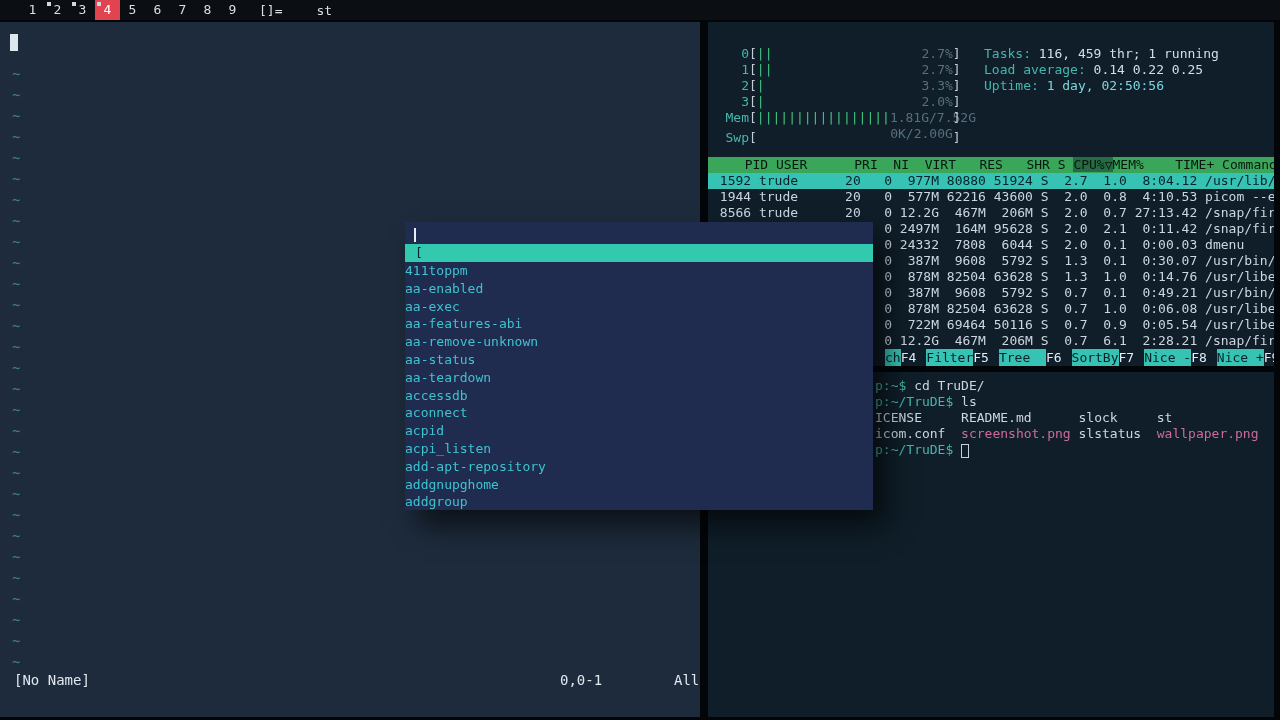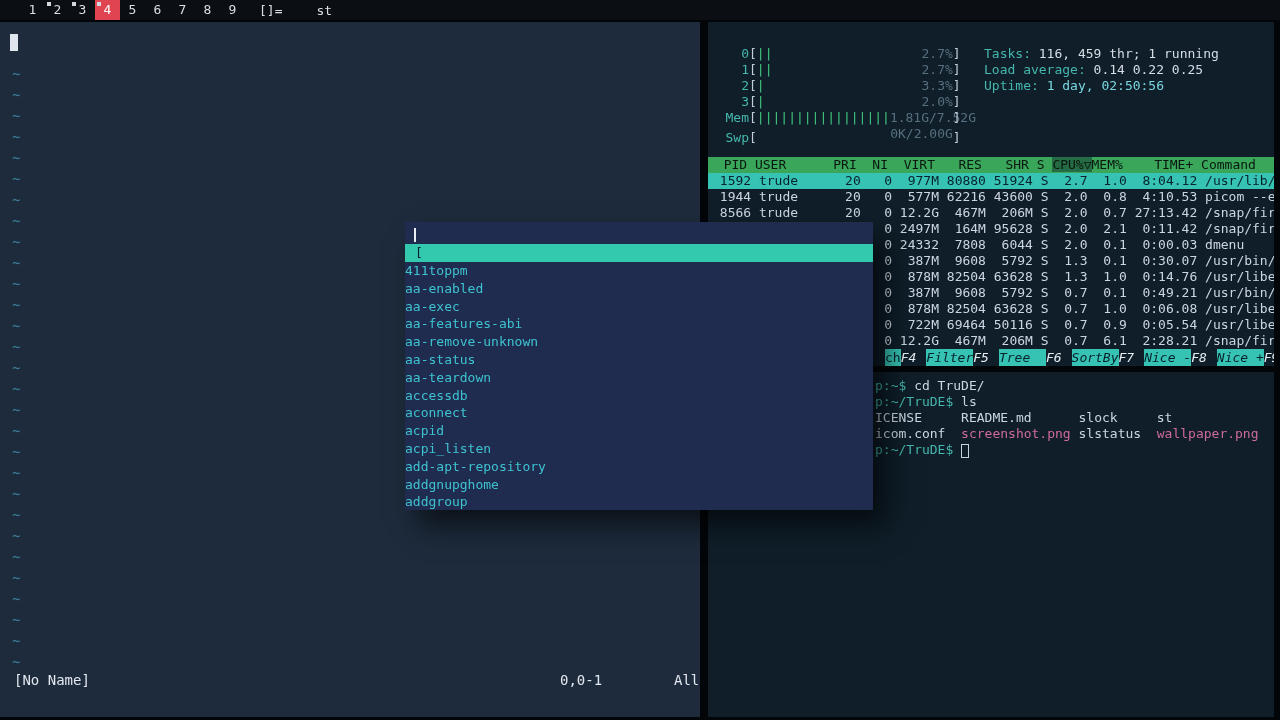--- a/index.html
+++ b/index.html
@@ -48,28 +48,28 @@
   .mbracket { color:#c2ccd6; }
   .mbody { display:inline-flex; justify-content:space-between; width:196px; white-space:pre; }
   .mbars { color:#41c57e; }
   .mval { color:#56707f; }
   #htop-stats { position:absolute; left:276px; top:24px; line-height:16px; white-space:pre; }
   .statline { height:16px; }
   .cyan { color:#45b8ae; }
   .fg { color:#d5dde5; }
   .bcyan { color:#79d7e0; }
   #htop-header { position:absolute; left:0; top:135px; height:23px; width:100%;
-                 background:#3aa65a; color:#0a1710; white-space:pre; line-height:16px; padding-left:0; }
+                 background:#3aa65a; color:#0a1710; white-space:pre; line-height:16px; padding-left:21px; }
   .hh { white-space:pre; }
   .hh-sort { background:#256b43; color:#0a1710; }
   #htop-rows { position:absolute; left:0; top:151px; width:100%; line-height:16px; }
   .hrow { white-space:pre; color:#ccd6e0; padding-left:4px; height:16px; }
   .hrow.sel { background:#37c3b4; color:#07222b; }
   #htop-fkeys { position:absolute; left:167px; top:327px; height:17px; line-height:17px; display:flex; white-space:pre; }
-  .fseg { display:flex;font-style:italic; }
+  .fseg { display:flex; }
   .fkey { color:#e6ecf2; }
   .flabel { background:#37c3b4; color:#07222b;margin-left:10px; }
 
   
   #term { left:708px; top:372px; width:566px; height:345px; background:#0f1e29; overflow:hidden; }
   #terminal-lines { position:absolute; left:167px; top:6px; font-size:13px; line-height:16px; }
   .tline { white-space:pre; height:16px; }
   .seg-fg { color:#ccd6e0; }
   .seg-teal { color:#45b8ae; }
   .seg-pink { color:#cf6a9e; }

